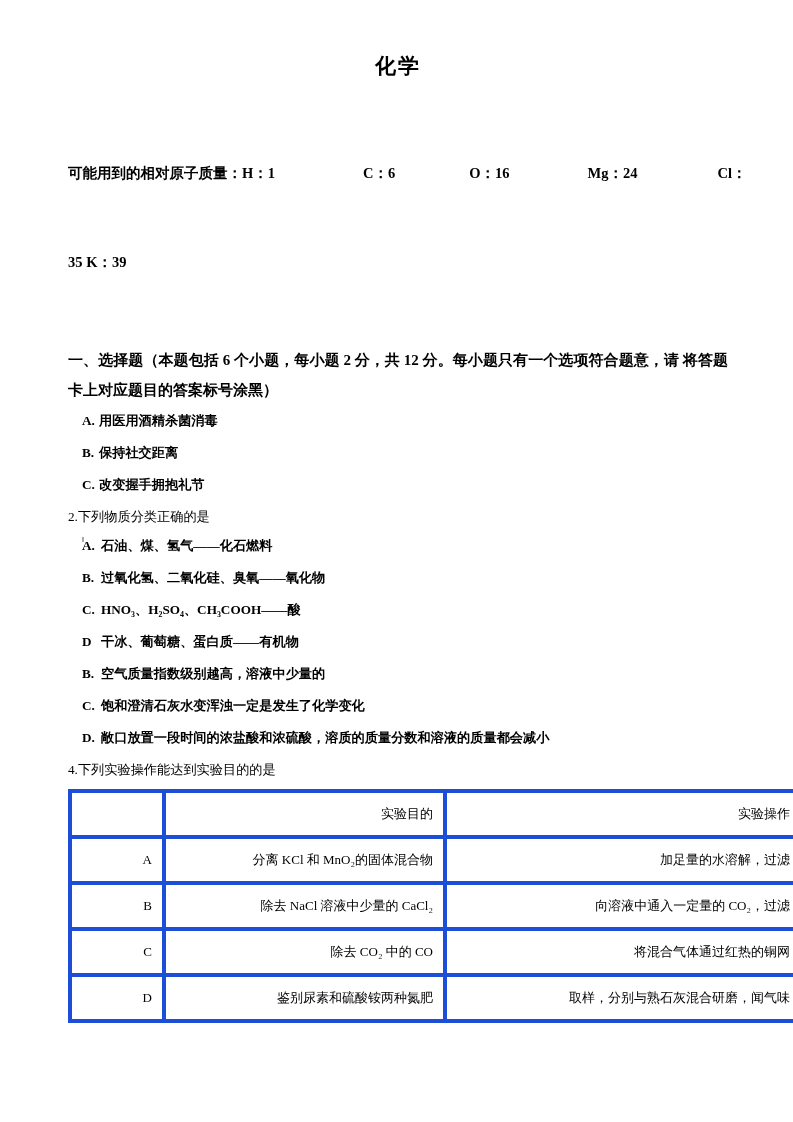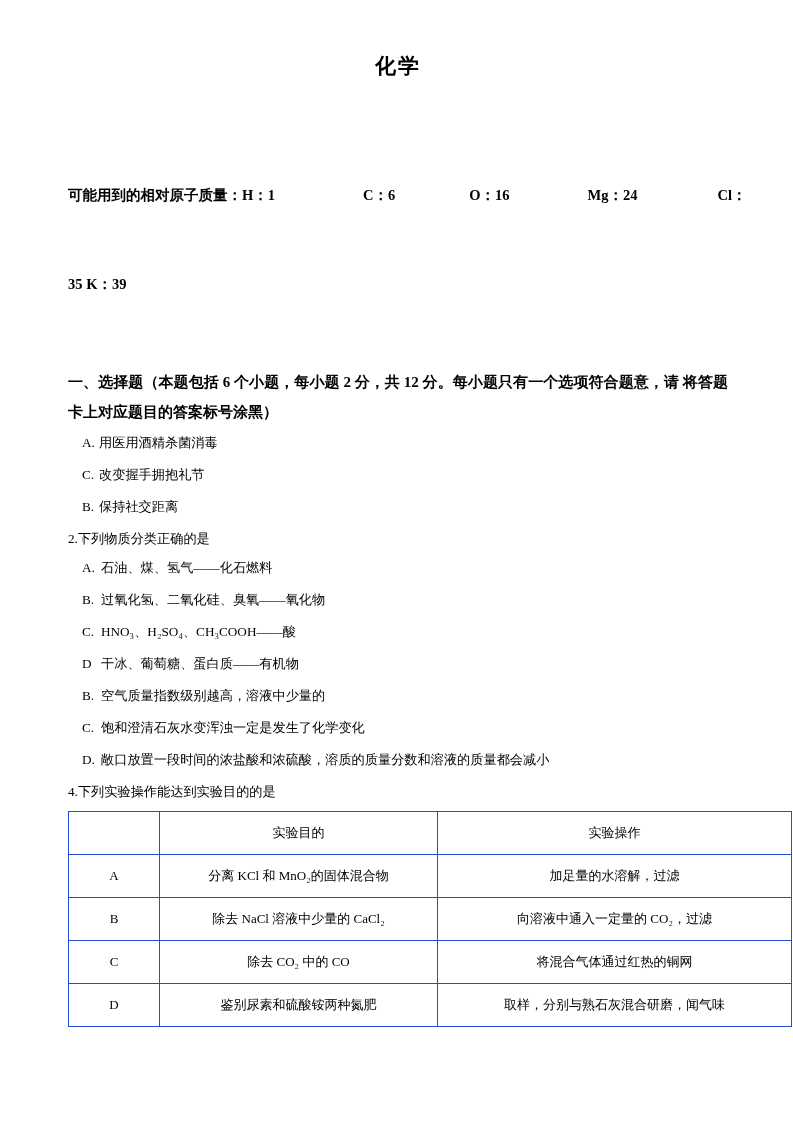--- a/index.html
+++ b/index.html
@@ -45,21 +45,20 @@
     font-weight: bold;
     line-height: 2.05;
     margin: 0 0 2px 0;
     white-space: pre;
   }
   .atomic-row {
     display: block;
   }
   .am-item {
     display: inline-block;
-    margin-top: 22px;
   }
   .am-gap-1 { width: 88px; display: inline-block; }
   .am-gap-2 { width: 74px; display: inline-block; }
   .am-gap-3 { width: 78px; display: inline-block; }
   .am-gap-4 { width: 80px; display: inline-block; }
 
   
   .section-heading {
     font-size: 15px;
     font-weight: bold;
@@ -78,20 +77,21 @@
     margin: 11px 0 9px 0;
   }
   .q-options {
     margin: 0;
   }
   .q-option {
     font-size: 13.2px;
     line-height: 1.45;
     margin: 0 0 13px 0;
     padding-left: 14px;
+    font-weight: bold;
   }
   .opt-letter {
     display: inline-block;
     min-width: 17px;
   }
   .opt-letter.wide { min-width: 19px; }
   .formula {
     font-family: "Liberation Serif", "DejaVu Serif", serif;
   }
 
@@ -106,24 +106,24 @@
   }
 
   
   .exp-table {
     border-collapse: collapse;
     width: 660px;
     margin-top: 9px;
     table-layout: fixed;
   }
   .exp-table td, .exp-table th {
-    border: 1px solid #1d4ed8;
+    border: 4px solid #1d4ed8;
     font-size: 13px;
     font-weight: normal;
-    text-align: center;
+    text-align: right;
     vertical-align: middle;
     padding: 0 10px;
     height: 42px;
     line-height: 1.4;
   }
   .col-letter { width: 70px; }
   .col-purpose { width: 257px; }
   .col-operation { width: 333px; }
   .exp-table .hdr-blank { }
 </style>
@@ -141,22 +141,22 @@
     </div>
 
     <div class="section-heading">
       <span>一、选择题（本题包括 6 个小题，每小题 2 分，共 12 分。每小题只有一个选项符合题意，请</span>
       <span>将答题卡上对应题目的答案标号涂黑）</span>
     </div>
 
     <div class="question">
       <div class="q-options">
         <div class="q-option"><span class="opt-letter">A.</span><span>用医用酒精杀菌消毒</span></div>
+        <div class="q-option"><span class="opt-letter">B.</span><span>保持社交距离</span></div>
         <div class="q-option"><span class="opt-letter">C.</span><span>改变握手拥抱礼节</span></div>
-        <div class="q-option"><span class="opt-letter">B.</span><span>保持社交距离</span></div>
       </div>
     </div>
 
     <div class="question">
       <div class="q-stem">2.下列物质分类正确的是</div>
       <div class="q-options">
         <div class="q-option"><span class="opt-letter wide">A.</span><span>石油、煤、氢气——化石燃料</span></div>
         <div class="q-option"><span class="opt-letter wide">B.</span><span>过氧化氢、二氧化硅、臭氧——氧化物</span></div>
         <div class="q-option"><span class="opt-letter wide">C.</span><span class="formula">HNO₃、H₂SO₄、CH₃COOH——酸</span></div>
         <div class="q-option"><span class="opt-letter wide">D</span><span>干冰、葡萄糖、蛋白质——有机物</span></div>

